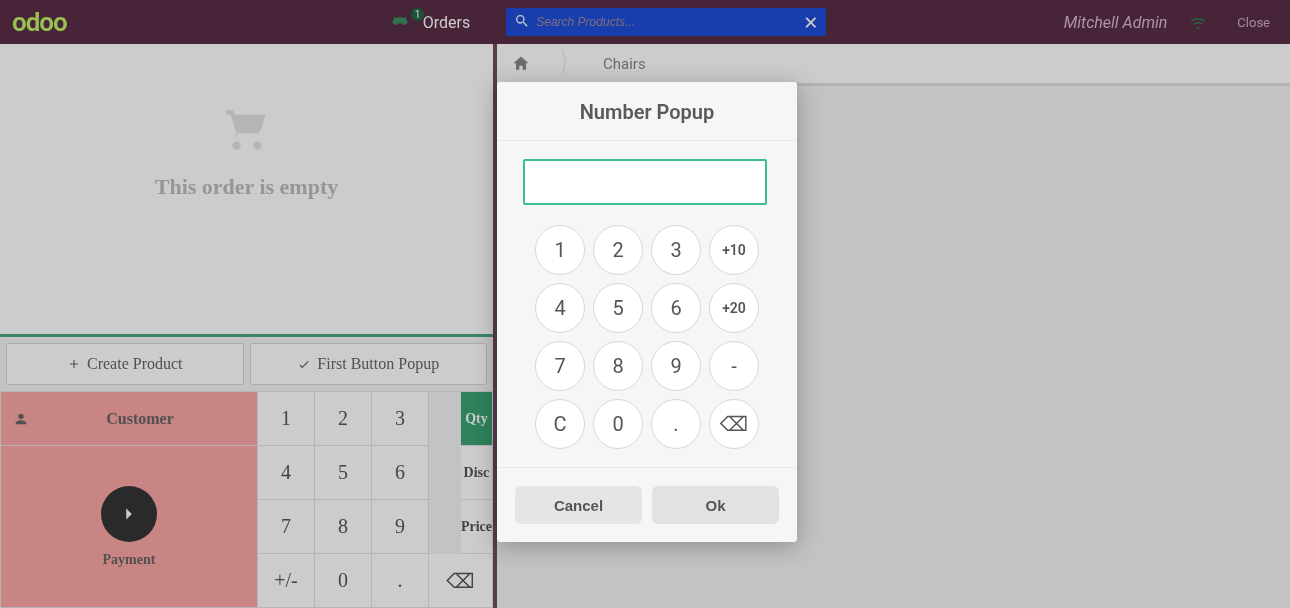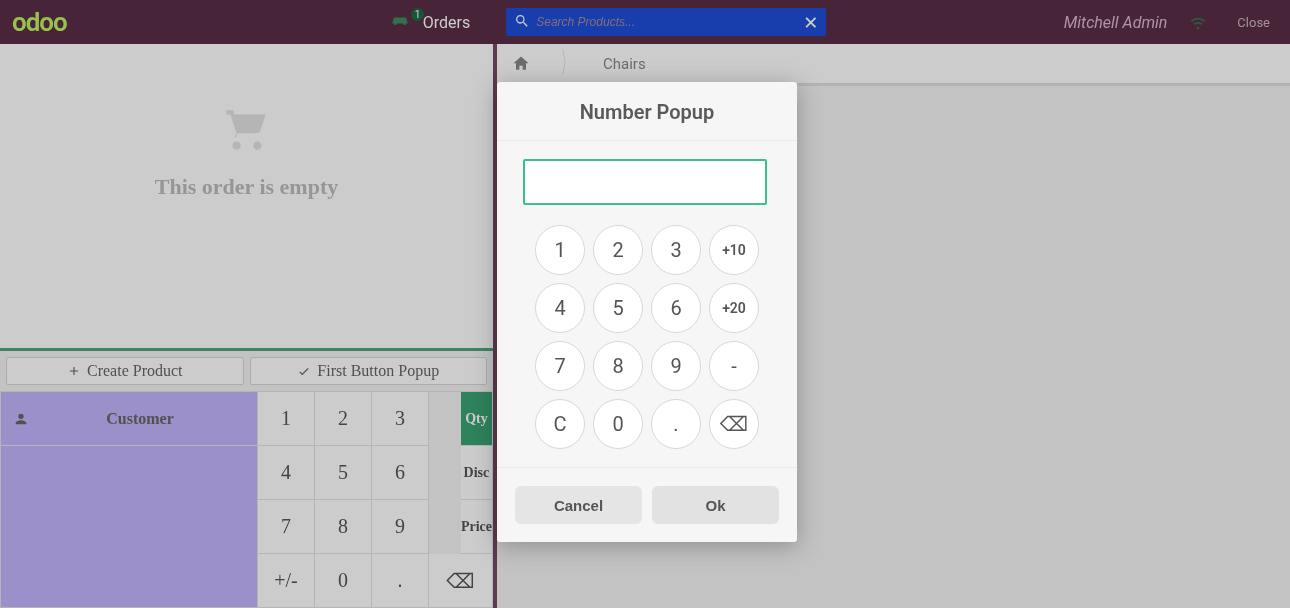--- a/index.html
+++ b/index.html
@@ -26,26 +26,26 @@
   .left { width: 497px; display: flex; flex-direction: column; border-right: 4px solid #724a63; font-family: Liberation Serif, serif; }
   .right { flex: 1; background: #f4f4f4; }
 
   
   .order-area { flex: 1; background: #fff; display: flex; flex-direction: column; align-items: center; justify-content: flex-start; padding-top: 60px; border-bottom: 3px solid #4aa77e; }
   .cart-icon { width: 60px; height: 50px; opacity: .35; }
   .empty-text { font-size: 22px; color: #bcbcbc; font-weight: 600; margin-top: 20px; }
 
   
   .ctrl-row { display: flex; gap: 6px; padding: 6px; background: #f4f4f4; }
-  .ctrl-btn { flex: 1; background: #fff; border: 1px solid #d7d7d7; height: 28px; display: flex; align-items: center; justify-content: center; font-size: 16px; color: #666; cursor: pointer; border-radius: 2px; }
+  .ctrl-btn { flex: 1; background: #fff; border: 1px solid #d7d7d7; height: 42px; display: flex; align-items: center; justify-content: center; font-size: 16px; color: #666; cursor: pointer; border-radius: 2px; }
   .ctrl-btn svg { margin-right: 6px; }
 
   
   .pad-row { display: flex; background: #f4f4f4; }
-  .actionpad { width: 258px; display: flex; flex-direction: column; border: 1px solid #e3e3e3; background:#c4b5fd; }
+  .actionpad { width: 258px; display: flex; flex-direction: column; border: 1px solid #e3e3e3; background:#fca5a5; }
   .cust-row { height: 54px; display: flex; align-items: center; border-bottom: 1px solid #e3e3e3; padding: 0 12px; color: #666; font-weight:600; }
   .cust-row .person { width: 22px; }
   .cust-label { flex:1; text-align:center; }
   .pay-btn { flex: 1; display: flex; flex-direction: column; align-items: center; justify-content: center; gap: 10px; cursor:pointer; }
   .pay-circle { width: 56px; height: 56px; background: #353535; border-radius: 50%; display:flex; align-items:center; justify-content:center; }
   .pay-label { color: #666; font-weight: 600; font-size: 14px; }
 
   .numpad { flex: 1; display: grid; grid-template-columns: repeat(4, 1fr); border-top: 1px solid #e3e3e3; }
   .numpad .key { border: 1px solid #e3e3e3; border-top:none; border-left:none; background: #fff; height: 54px; display:flex; align-items:center; justify-content:center; font-size: 20px; color:#555; cursor:pointer; }
   .numpad .key.mode { font-size: 14px; font-weight:600;margin-left:32px; }
@@ -148,20 +148,28 @@
 
       <div class="pad-row">
         <div class="actionpad">
           <div class="cust-row">
             <span class="person">
               <svg width="16" height="16" viewBox="0 0 24 24" fill="#666">
                   <path d="M12 12a4 4 0 100-8 4 4 0 000 8zm0 2c-3 0-8 1.5-8 4.5V20h16v-1.5c0-3-5-4.5-8-4.5z"></path>
                 </svg>
             </span>
             <span class="cust-label">Customer</span>
+          </div>
+          <div class="pay-btn">
+            <div class="pay-circle">
+              <svg width="22" height="22" viewBox="0 0 24 24" fill="#fff">
+                  <path d="M9 6l6 6-6 6z"></path>
+                </svg>
+            </div>
+            <div class="pay-label">Payment</div>
           </div>
         </div>
 
         <div class="numpad">
           <div class="key">1</div>
           <div class="key">2</div>
           <div class="key">3</div>
           <div class="key mode active">Qty</div>
 
           <div class="key">4</div>

